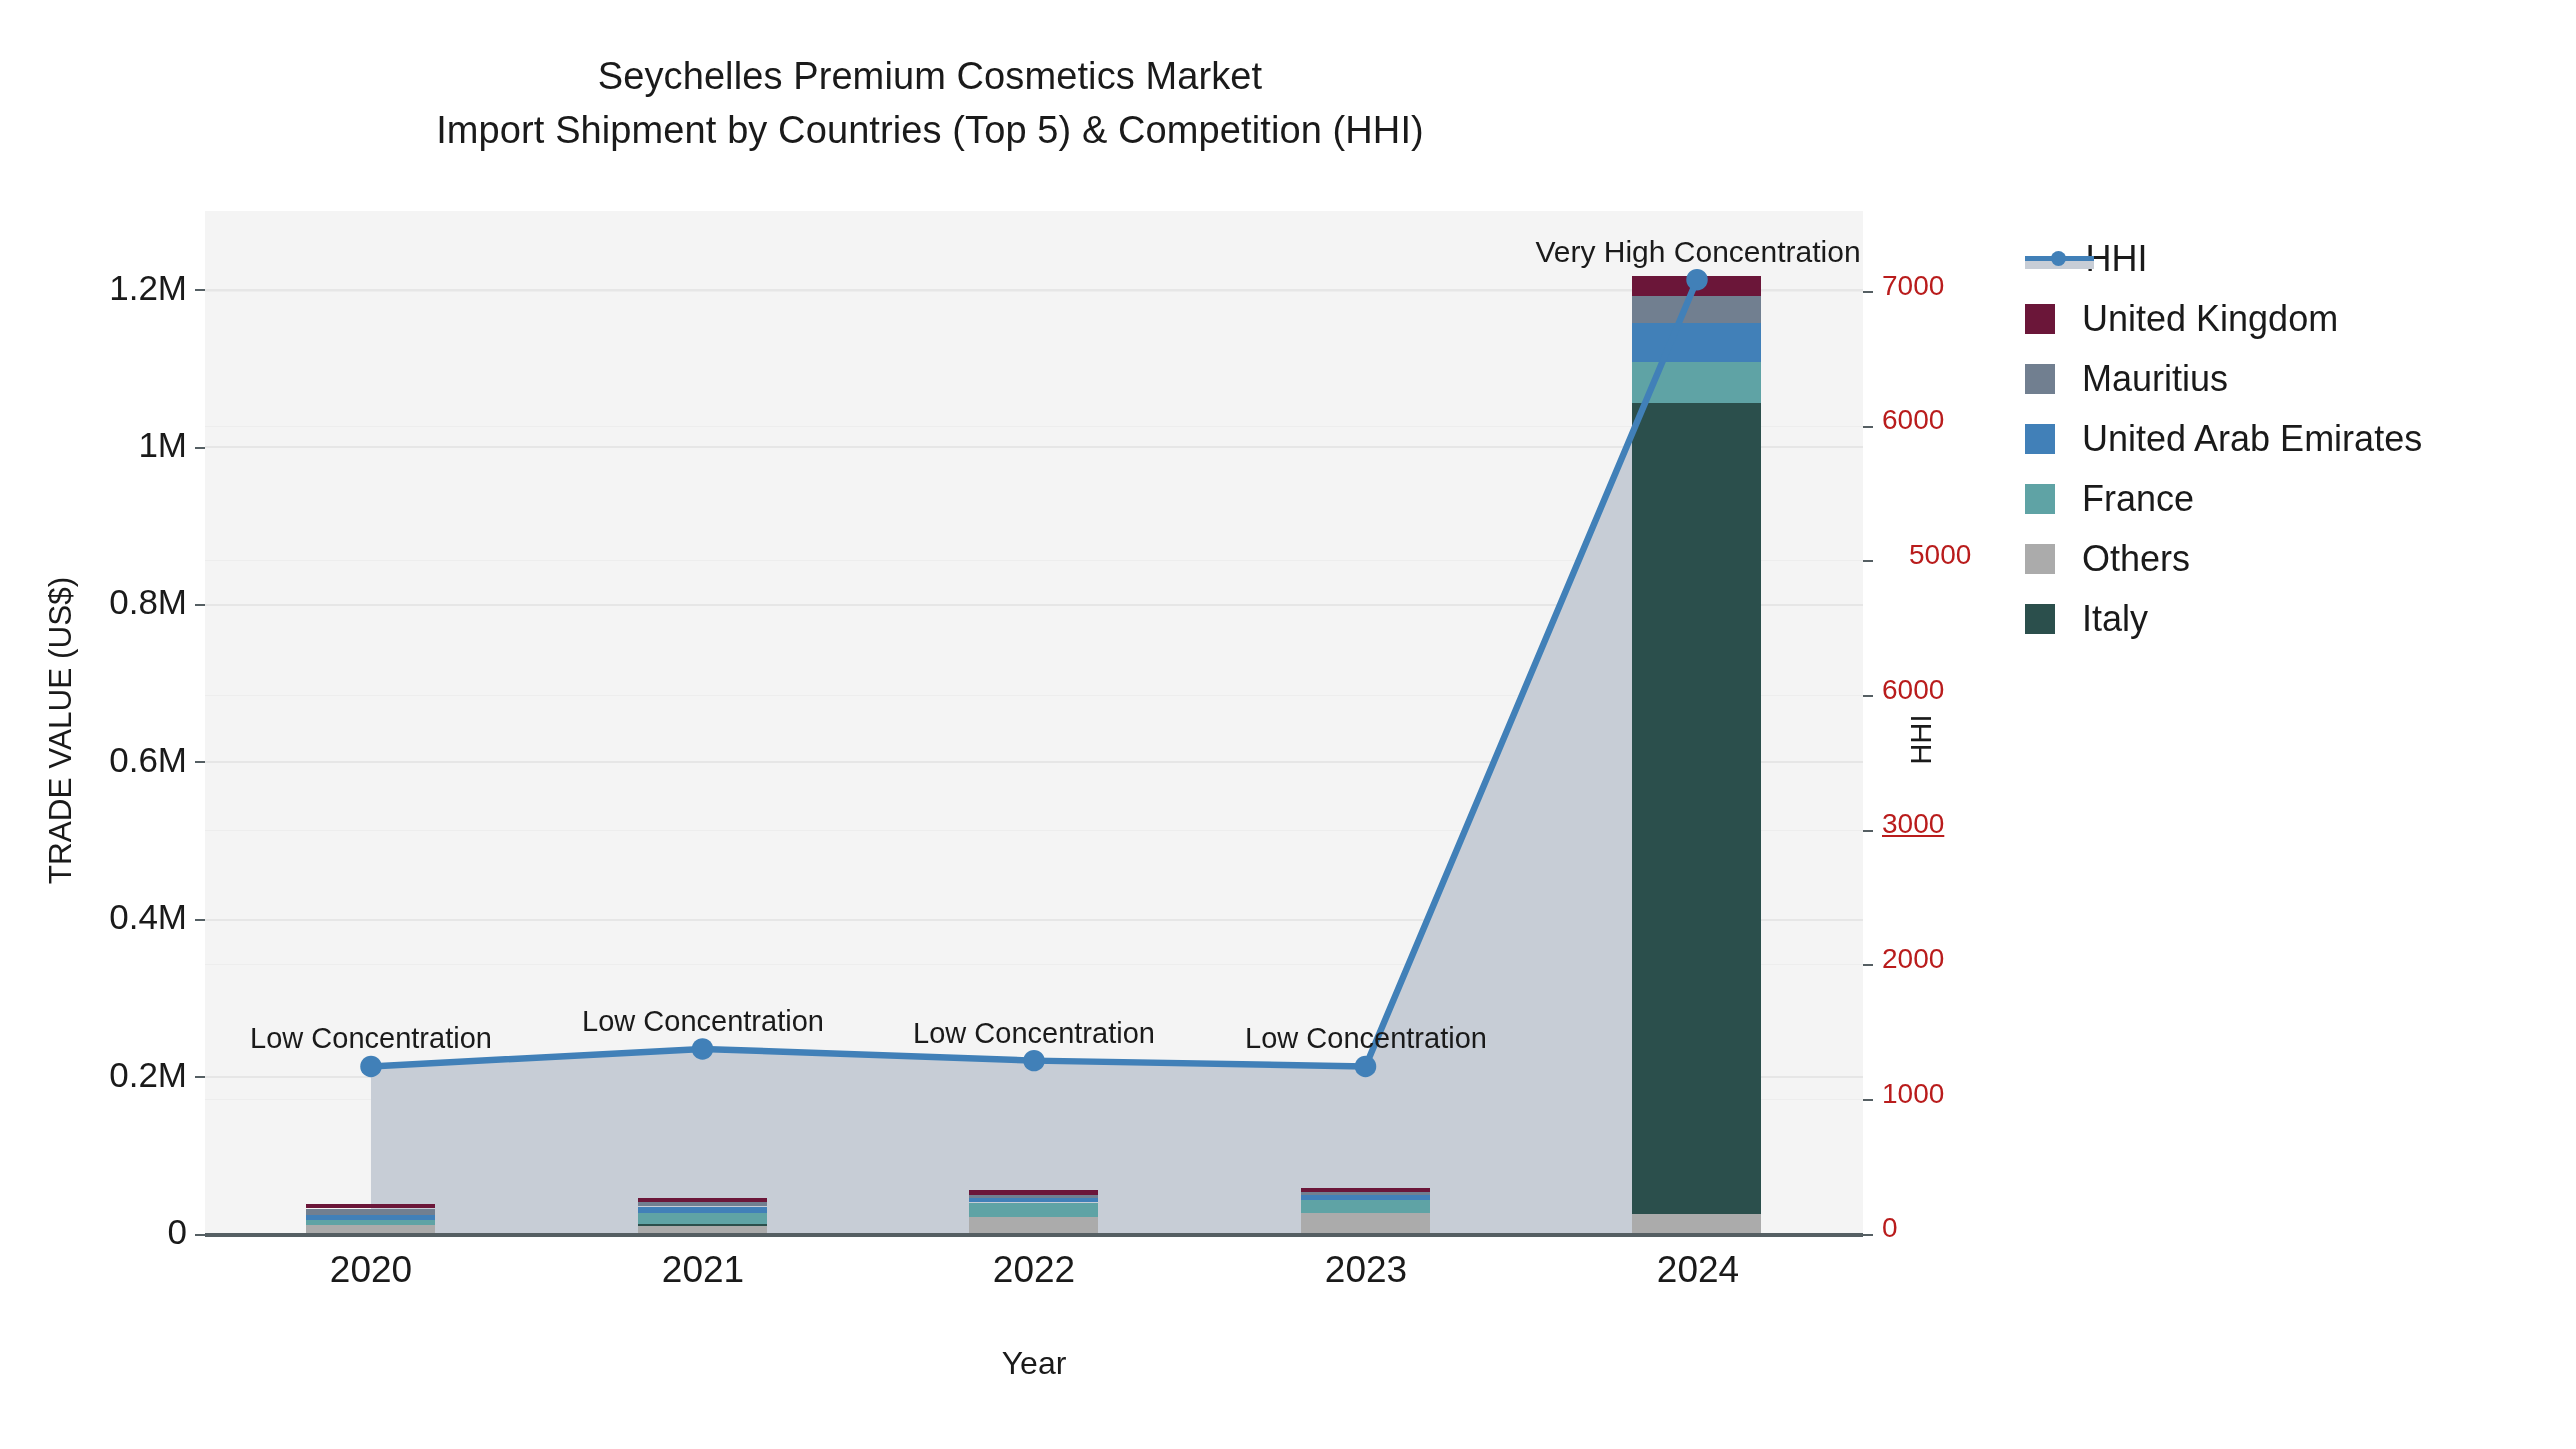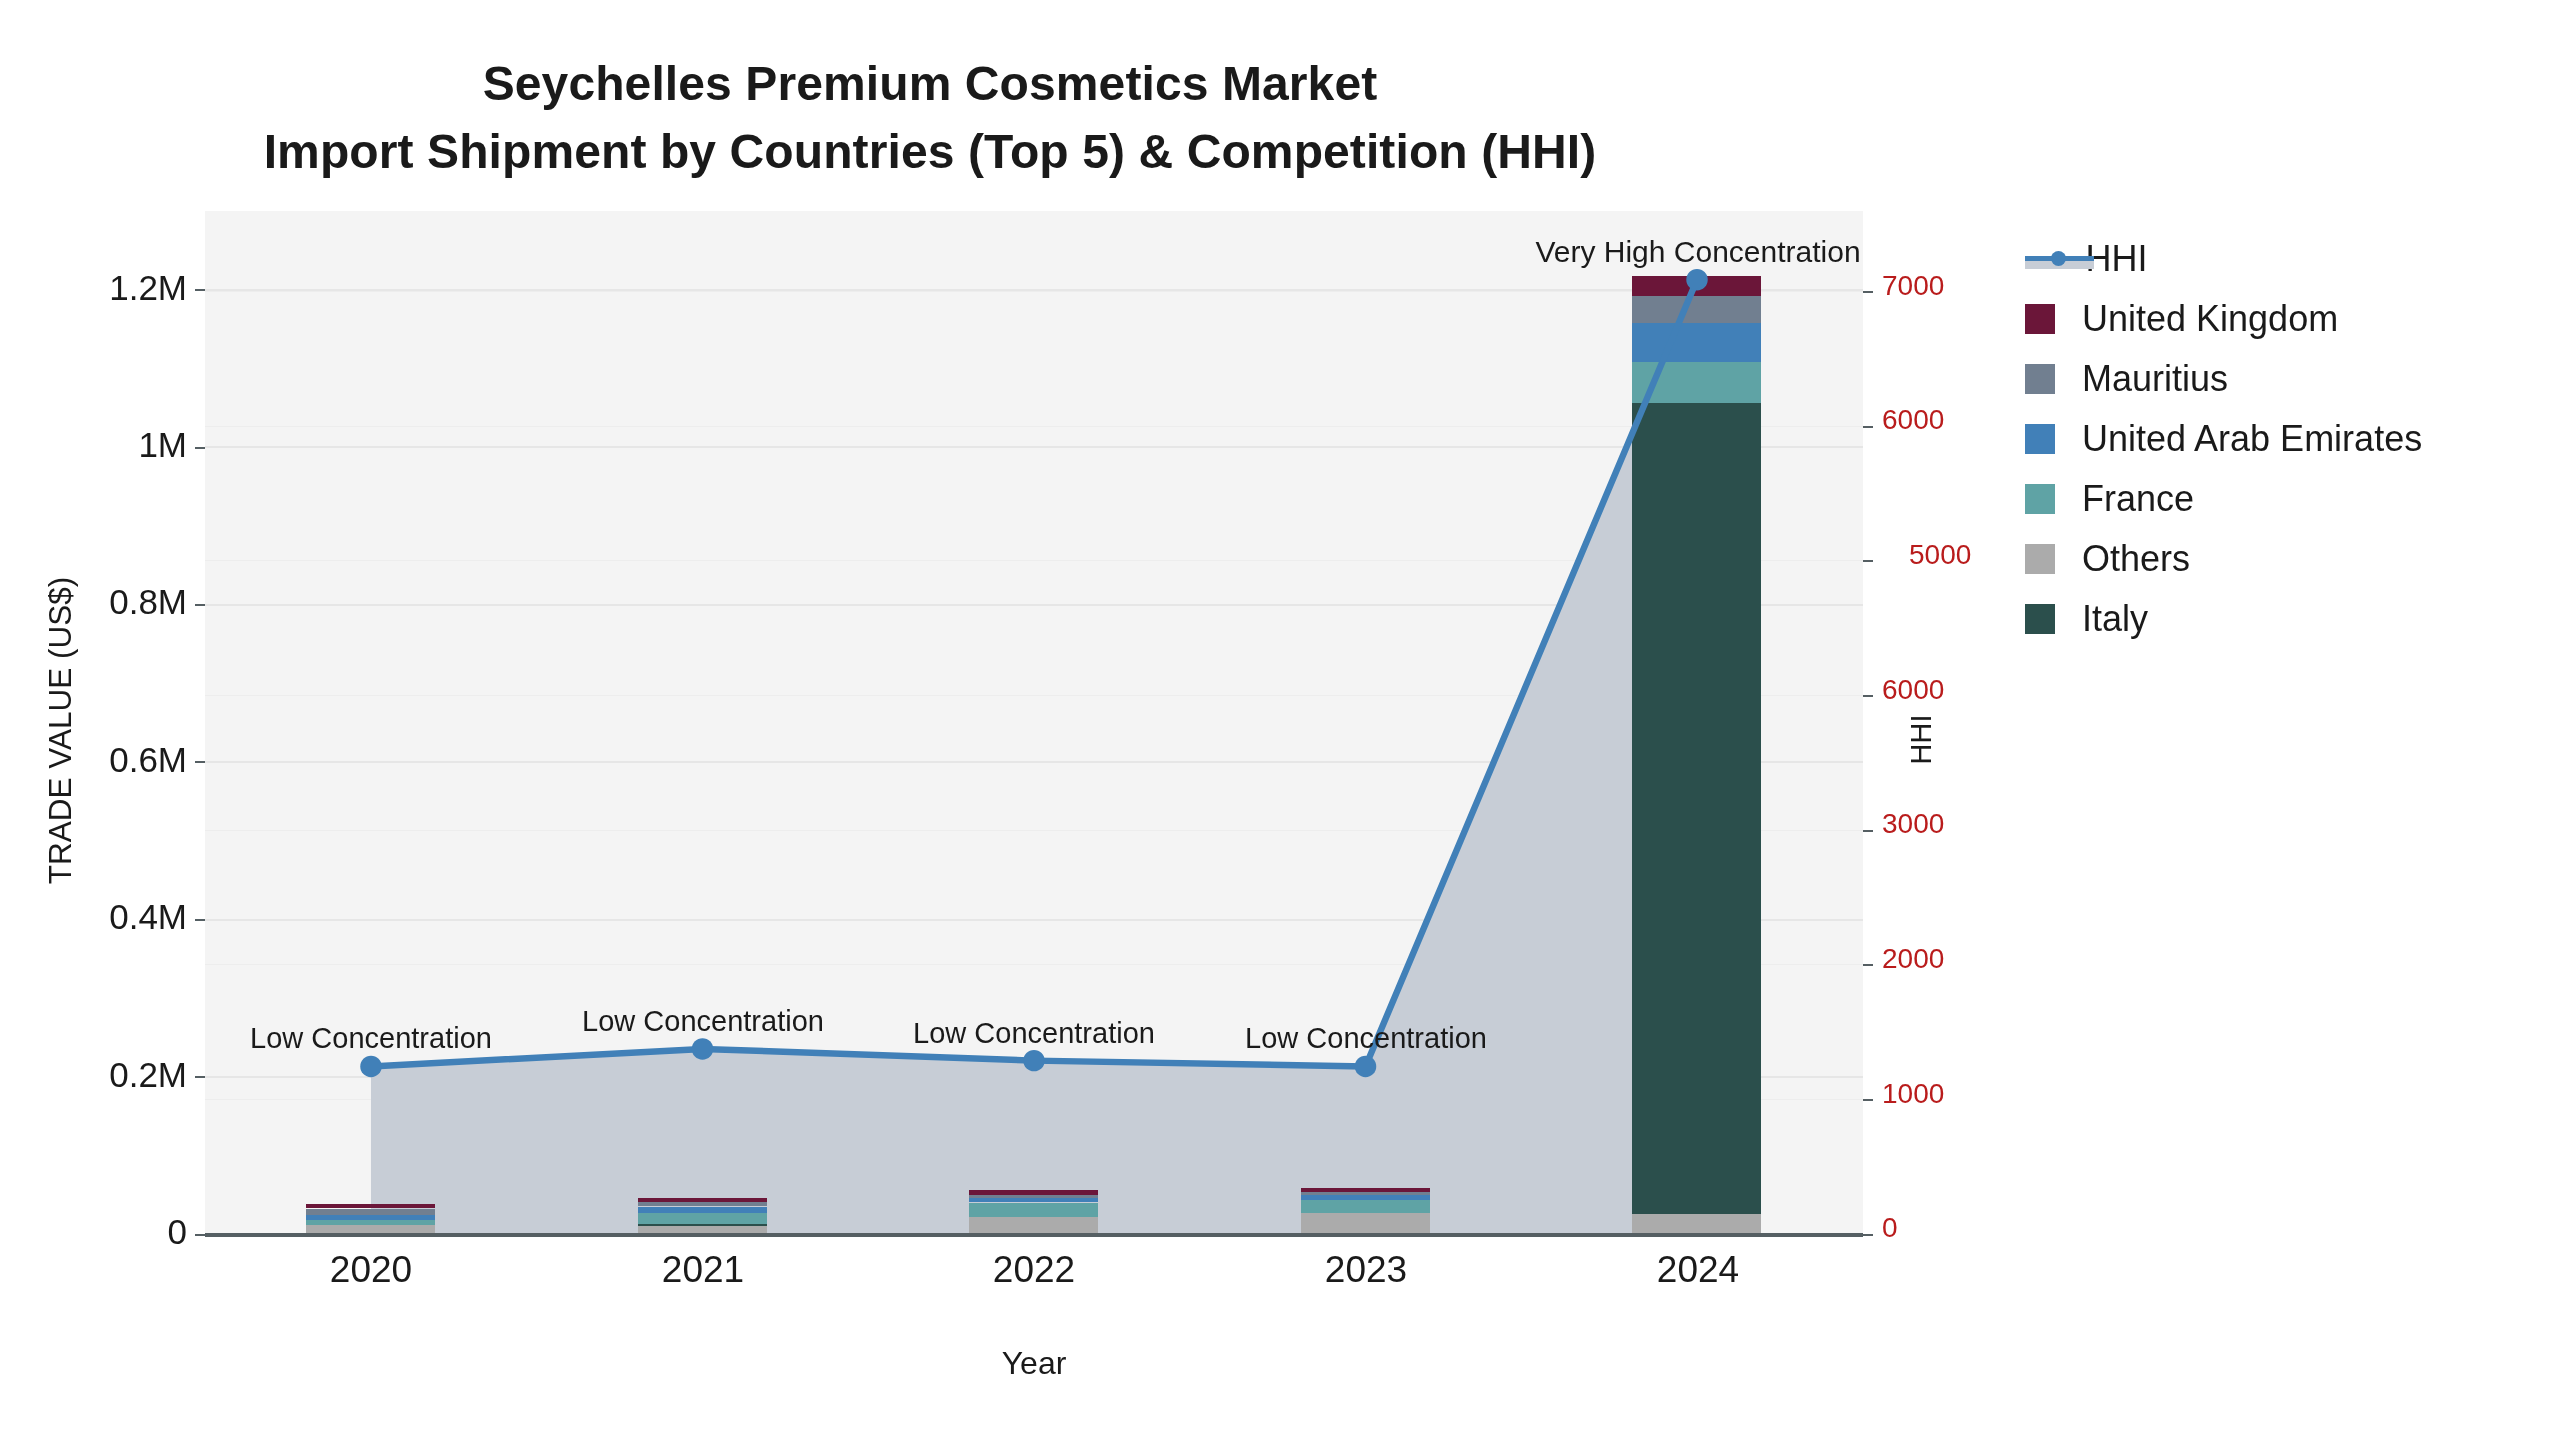--- a/index.html
+++ b/index.html
@@ -19,23 +19,23 @@
 
   
   .title-block {
     position: absolute;
     left: 0; top: 50px;
     width: 1860px;
     text-align: center;
     color: #1a1a1a;
   }
   .title-line {
-    font-size: 48px;
+    font-size: 38px;
     line-height: 1.42;
-    font-weight: 700;
+    font-weight: 400;
     letter-spacing: 0.1px;
     white-space: nowrap;
   }
 
   
   #plot {
     position: absolute;
     left: 205px;
     top: 211px;
     width: 1658px;
@@ -281,21 +281,21 @@
       <div class="ytick-left" style="left: 0px; width: 187px; top: 425px;">1M</div>
       <div class="tickmark-l" style="top: 447px;"></div>
       <div class="ytick-left" style="left: 0px; width: 187px; top: 268px;">1.2M</div>
       <div class="tickmark-l" style="top: 289px;"></div>
       <div class="ytick-right" style="left: 1882px; top: 1212px;">0</div>
       <div class="tickmark-r" style="top: 1234px;"></div>
       <div class="ytick-right" style="left: 1882px; top: 1078px;">1000</div>
       <div class="tickmark-r" style="top: 1099px;"></div>
       <div class="ytick-right" style="left: 1882px; top: 943px;">2000</div>
       <div class="tickmark-r" style="top: 964px;"></div>
-      <div class="ytick-right" style="left: 1882px; top: 808px;">3000</div>
+      <div class="ytick-right" style="left: 1882px; top: 808px; text-decoration: underline;">3000</div>
       <div class="tickmark-r" style="top: 830px;"></div>
       <div class="ytick-right" style="left: 1882px; top: 674px;">6000</div>
       <div class="tickmark-r" style="top: 695px;"></div>
       <div class="ytick-right" style="left: 1882px; top: 539px; margin-left: 27px;">5000</div>
       <div class="tickmark-r" style="top: 560px;"></div>
       <div class="ytick-right" style="left: 1882px; top: 404px;">6000</div>
       <div class="tickmark-r" style="top: 426px;"></div>
       <div class="ytick-right" style="left: 1882px; top: 270px;">7000</div>
       <div class="tickmark-r" style="top: 291px;"></div>
       <div class="xtick" style="left: 371px;">2020</div>

